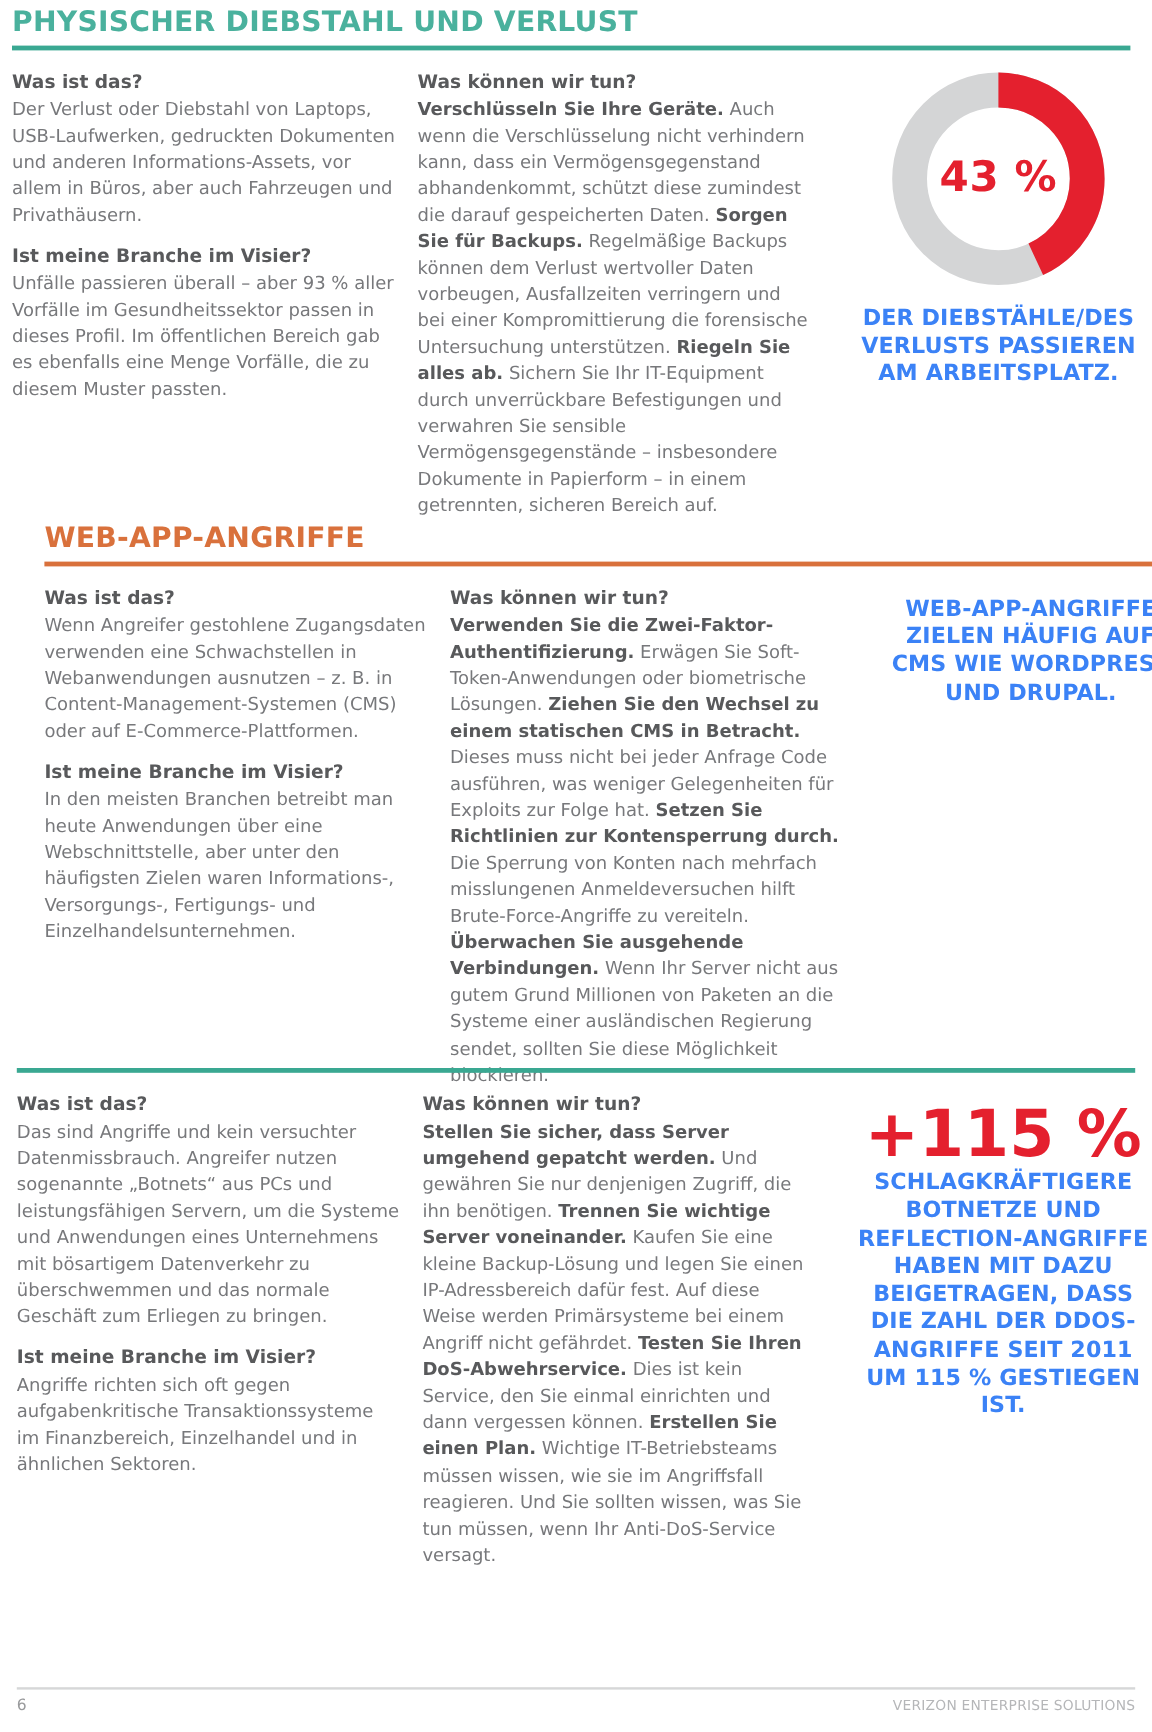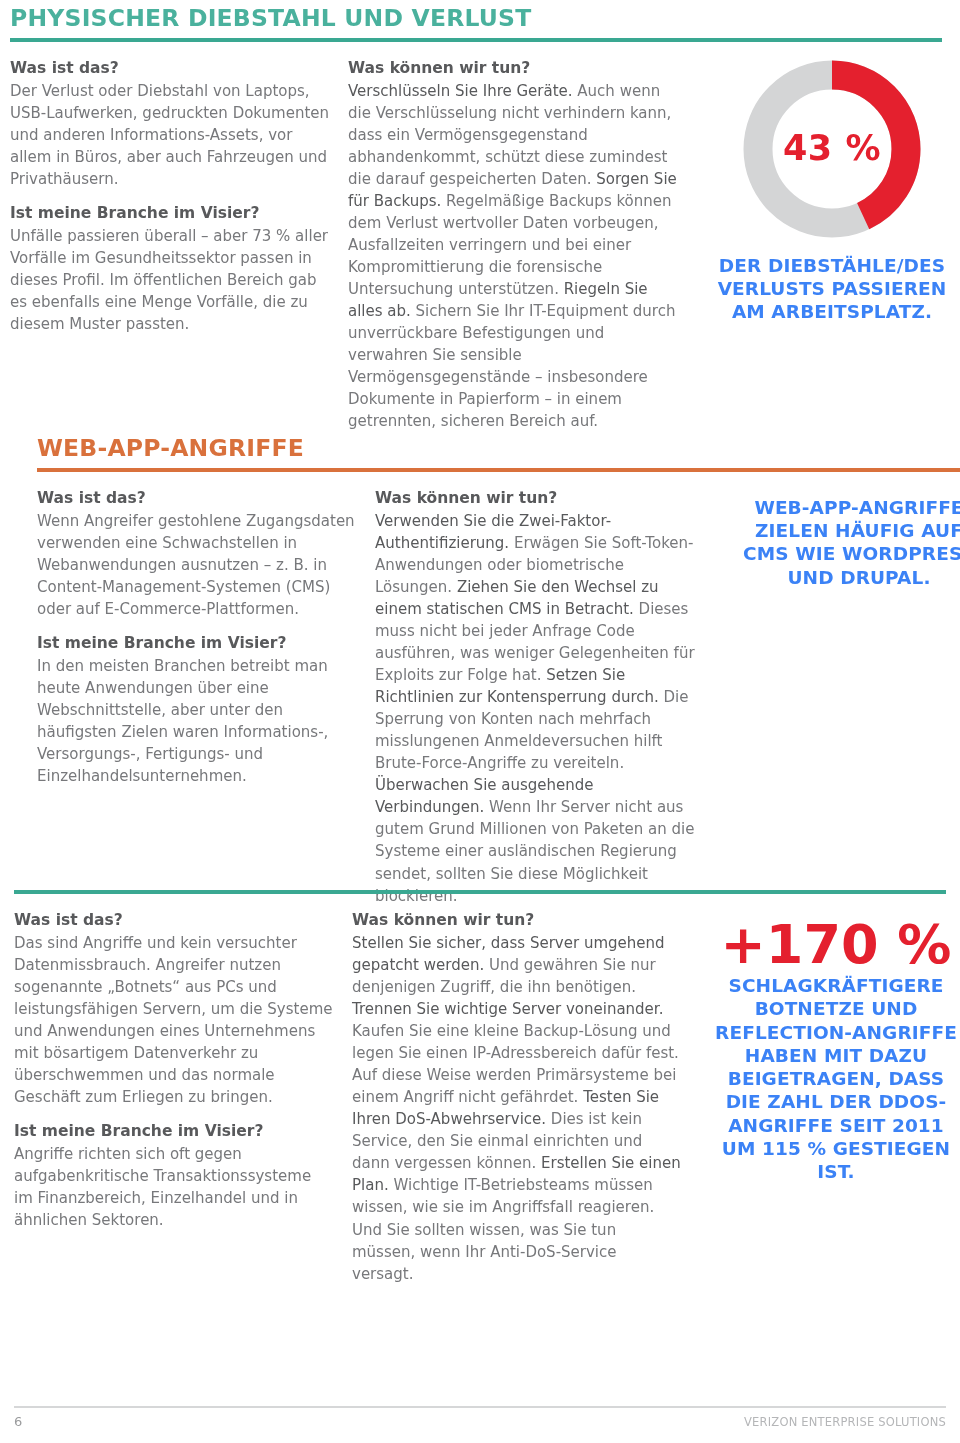--- a/index.html
+++ b/index.html
@@ -63,21 +63,21 @@
     margin: 0 0 1px 0;
     line-height: 1.35;
   }
   .body-text {
     font-size: 15px;
     line-height: 1.47;
     color: #77787b;
     margin: 0 0 13px 0;
   }
   .body-text:last-child { margin-bottom: 0; }
-  .body-text b { color: #58595b; font-weight: normal; }
+  .body-text b { color: #58595b; font-weight: bold; }
 
   
   .stat-wrap { text-align: center; }
   .donut-holder {
     position: relative;
     width: 182px;
     height: 182px;
     margin: 0 auto 14px auto;
   }
   .donut-holder svg { display: block; }
@@ -148,21 +148,21 @@
   <div class="section" id="section-theft">
     <h2 class="sec-head teal">PHYSISCHER DIEBSTAHL UND VERLUST</h2>
     <div class="sec-rule rule-teal"></div>
 
     <div class="cols">
 
       <div class="col-left">
         <p class="q">Was ist das?</p>
         <p class="body-text">Der Verlust oder Diebstahl von Laptops, USB-Laufwerken, gedruckten Dokumenten und anderen Informations-Assets, vor allem in Büros, aber auch Fahrzeugen und Privathäusern.</p>
         <p class="q">Ist meine Branche im Visier?</p>
-        <p class="body-text">Unfälle passieren überall – aber 73 % aller Vorfälle im Gesundheitssektor passen in dieses Profil. Im öffentlichen Bereich gab es ebenfalls eine Menge Vorfälle, die zu diesem Muster passten.</p>
+        <p class="body-text">Unfälle passieren überall – aber 93 % aller Vorfälle im Gesundheitssektor passen in dieses Profil. Im öffentlichen Bereich gab es ebenfalls eine Menge Vorfälle, die zu diesem Muster passten.</p>
       </div>
 
       <div class="col-mid">
         <p class="q">Was können wir tun?</p>
         <p class="body-text"><b>Verschlüsseln Sie Ihre Geräte.</b> Auch wenn die Verschlüsselung nicht verhindern kann, dass ein Vermögensgegenstand abhandenkommt, schützt diese zumindest die darauf gespeicherten Daten. <b>Sorgen Sie für Backups.</b> Regelmäßige Backups können dem Verlust wertvoller Daten vorbeugen, Ausfallzeiten verringern und bei einer Kompromittierung die forensische Untersuchung unterstützen. <b>Riegeln Sie alles ab.</b> Sichern Sie Ihr IT-Equipment durch unverrückbare Befestigungen und verwahren Sie sensible Vermögensgegenstände – insbesondere Dokumente in Papierform – in einem getrennten, sicheren Bereich auf. </p>
       </div>
 
       <div class="col-right stat-wrap">
         <div class="donut-holder">
           <svg width="182" height="182" viewBox="0 0 182 182">
@@ -213,21 +213,21 @@
         <p class="q">Ist meine Branche im Visier?</p>
         <p class="body-text">Angriffe richten sich oft gegen aufgabenkritische Transaktionssysteme im Finanzbereich, Einzelhandel und in ähnlichen Sektoren.</p>
       </div>
 
       <div class="col-mid">
         <p class="q">Was können wir tun?</p>
         <p class="body-text"><b>Stellen Sie sicher, dass Server umgehend gepatcht werden.</b> Und gewähren Sie nur denjenigen Zugriff, die ihn benötigen. <b>Trennen Sie wichtige Server voneinander.</b> Kaufen Sie eine kleine Backup-Lösung und legen Sie einen IP-Adressbereich dafür fest. Auf diese Weise werden Primärsysteme bei einem Angriff nicht gefährdet. <b>Testen Sie Ihren DoS-Abwehrservice.</b> Dies ist kein Service, den Sie einmal einrichten und dann vergessen können. <b>Erstellen Sie einen Plan.</b> Wichtige IT-Betriebsteams müssen wissen, wie sie im Angriffsfall reagieren. Und Sie sollten wissen, was Sie tun müssen, wenn Ihr Anti-DoS-Service versagt. </p>
       </div>
 
       <div class="col-right stat-wrap">
-        <div class="bignum">+170 %</div>
+        <div class="bignum">+115 %</div>
         <div class="stat-caption">SCHLAGKRÄFTIGERE BOTNETZE UND REFLECTION-ANGRIFFE HABEN MIT DAZU BEIGETRAGEN, DASS DIE ZAHL DER DDOS-ANGRIFFE SEIT 2011 UM 115 % GESTIEGEN IST.</div>
       </div>
 
     </div>
   </div>
 
   <div class="footer">
     <div class="footer-rule"></div>
     <div class="footer-row">
       <div class="page-num">6</div>

